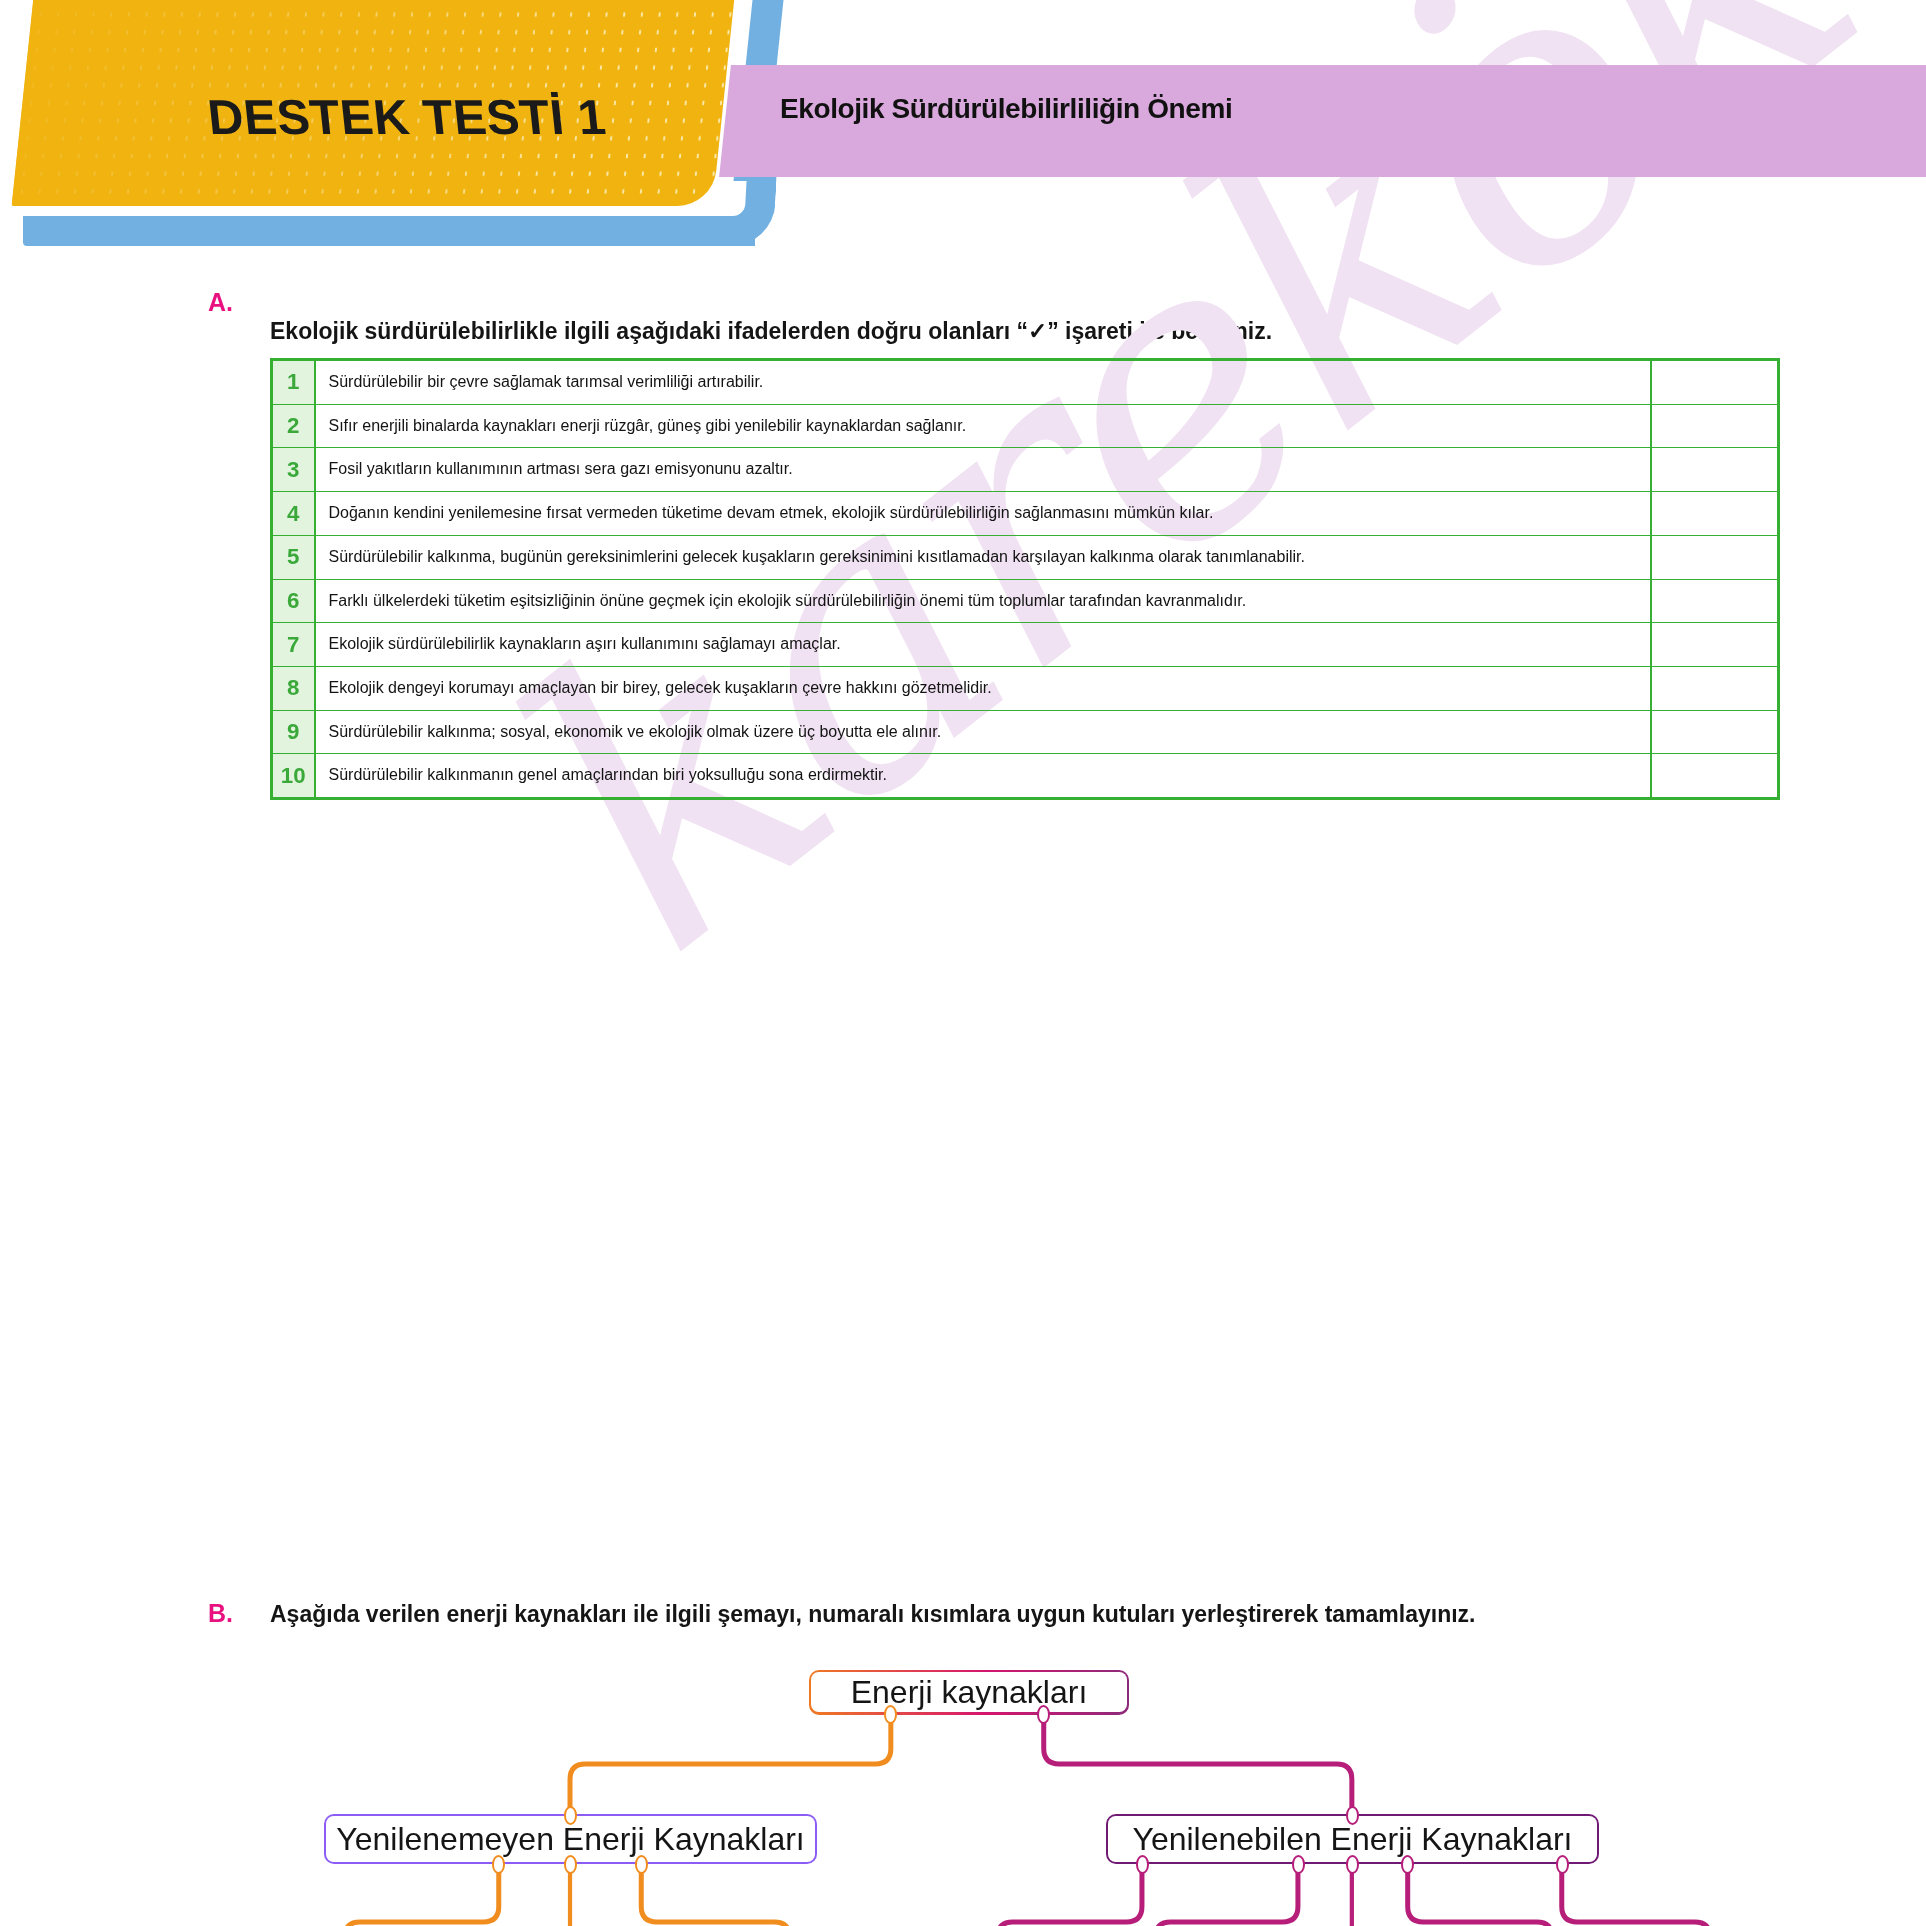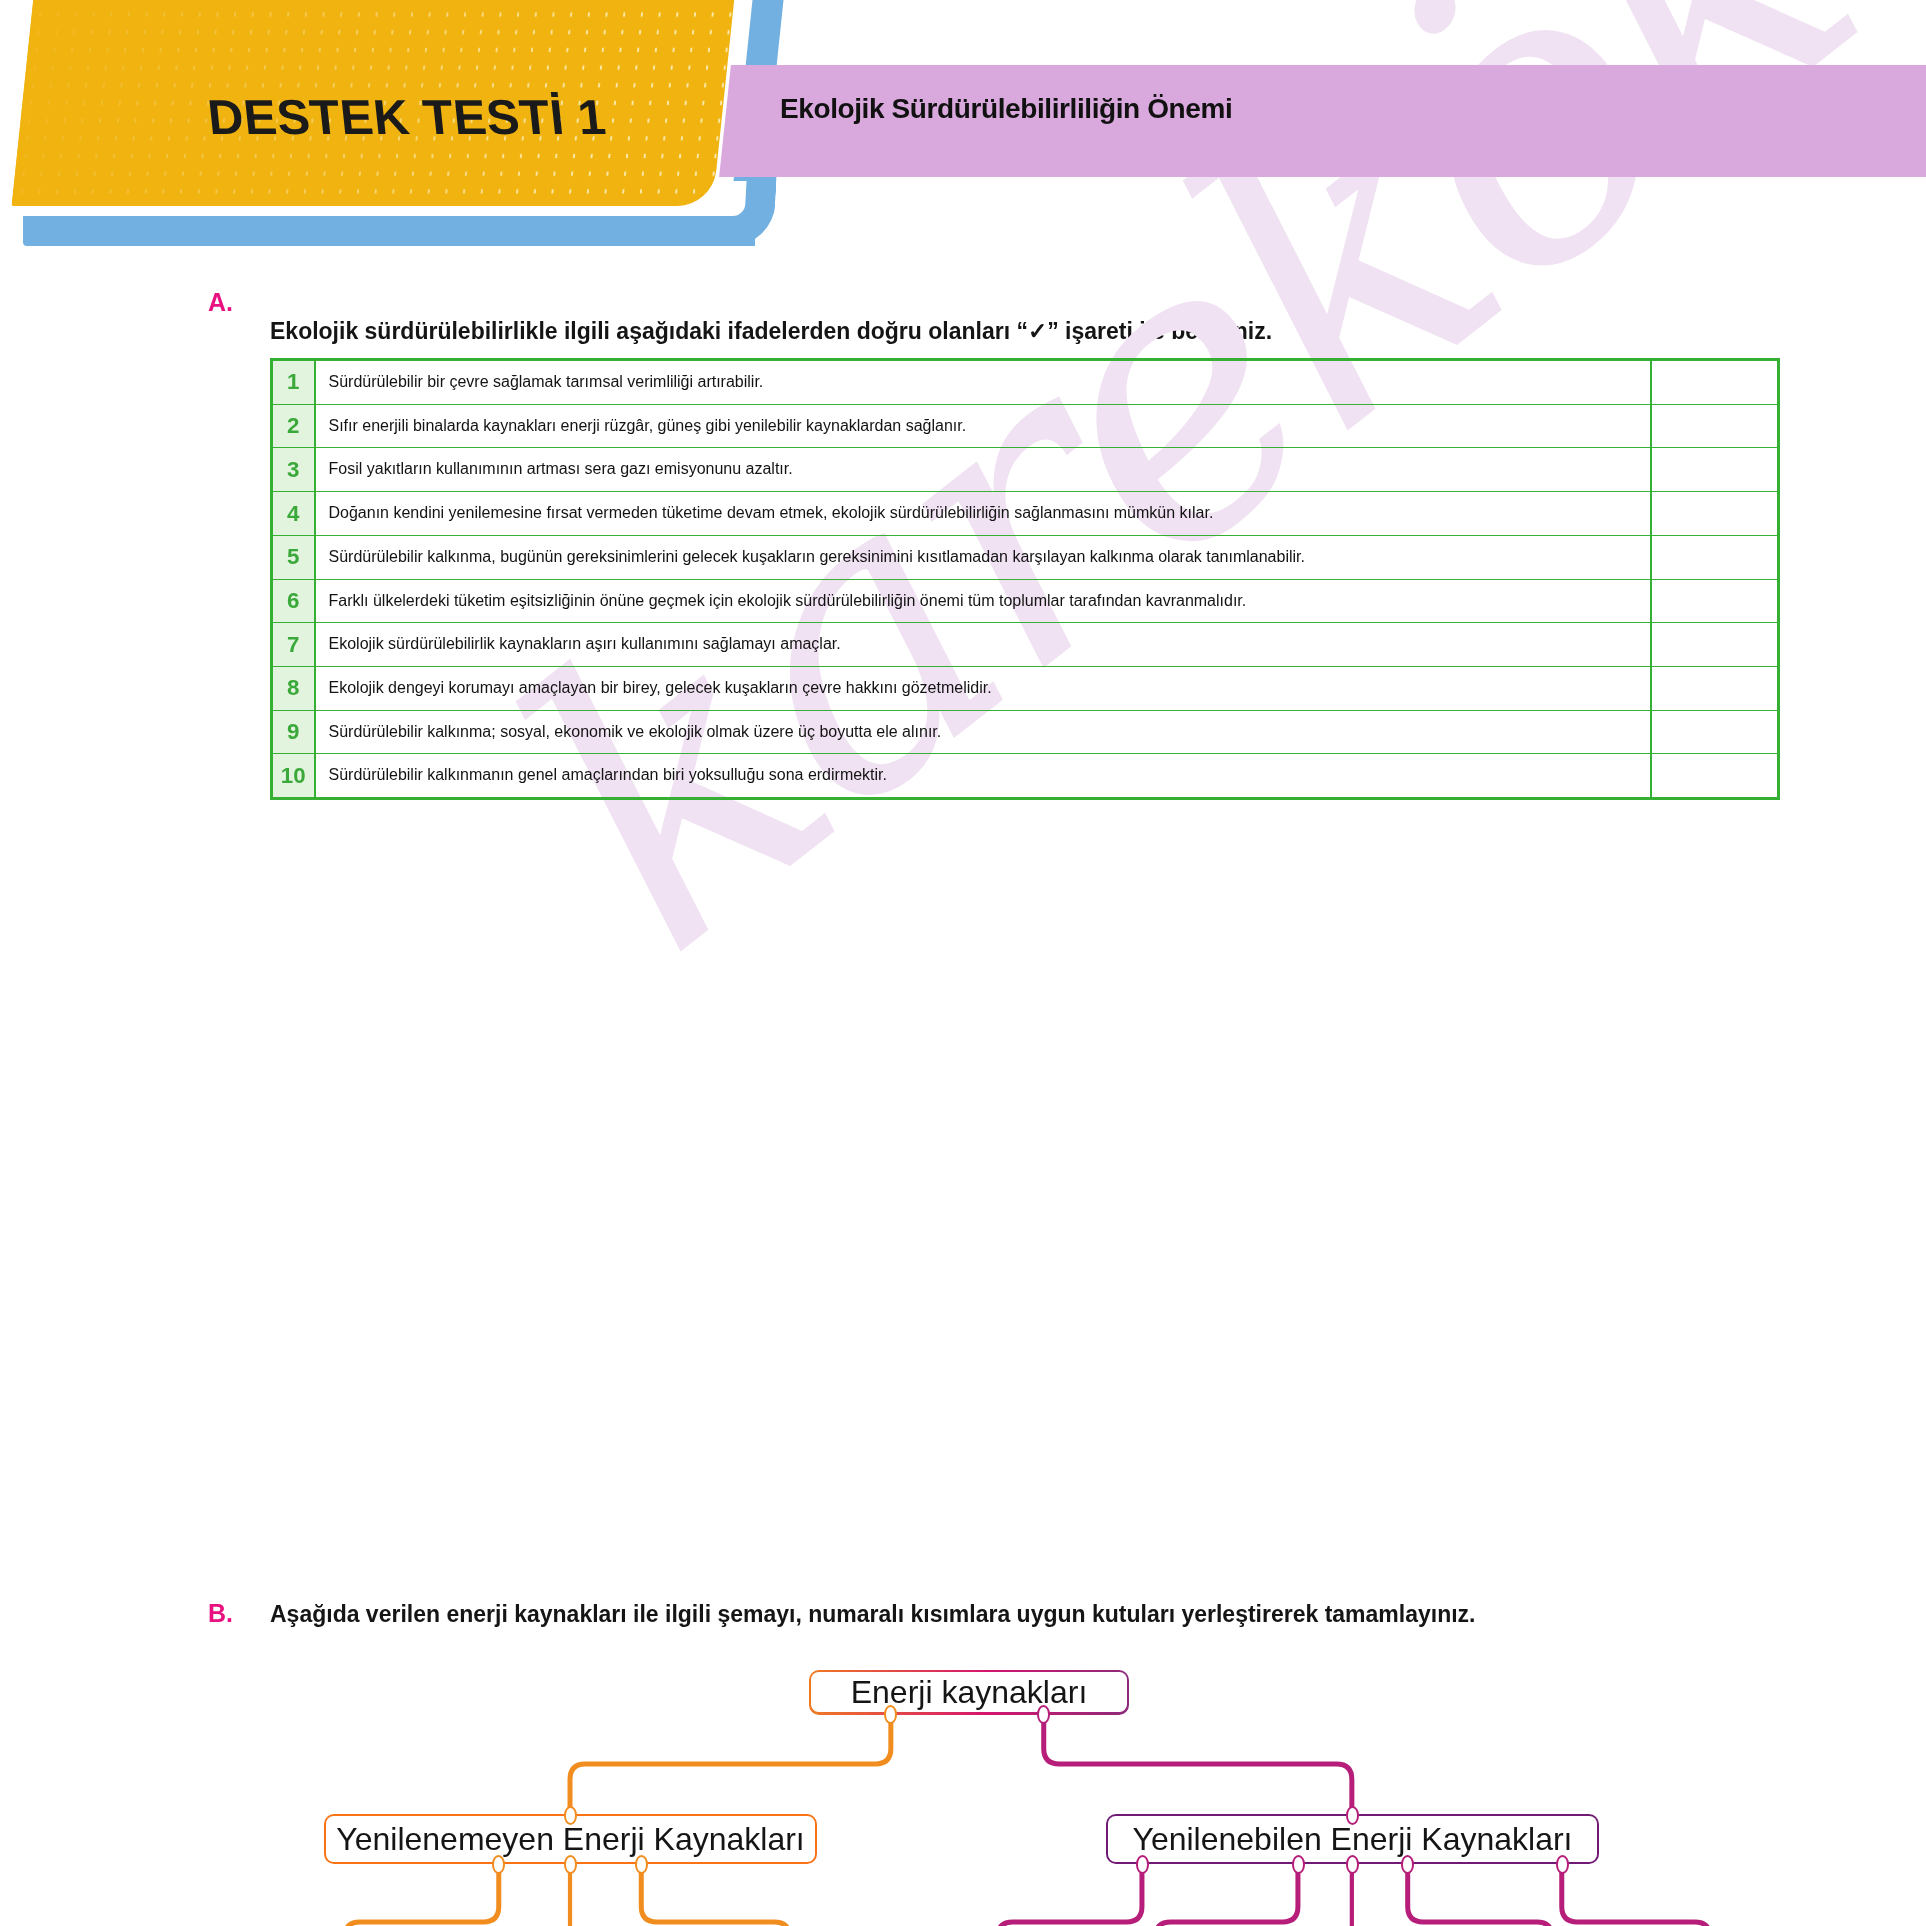--- a/index.html
+++ b/index.html
@@ -158,21 +158,21 @@
     font-size:32px; color:#151515;
     white-space:nowrap;
     border:0;
   }
   .node-inner {
     position:absolute; inset:2.3px;
     background:#fff; border-radius:7.7px;
     display:flex; align-items:center; justify-content:center;
   }
   .grad-root { background: linear-gradient(90deg, #f07a22 0%, #d4156f 55%, #8e2a7a 100%); }
-  .grad-orange { background:#f97316;padding-left:37px; }
+  .grad-orange { background:#8b5cf6;padding-left:37px; }
   .grad-magenta { background:#701a75; }
 
   .dot {
     position:absolute;
     width:13px; height:18.5px;
     border-radius:50%;
     background:#fff;
     z-index:9;
   }
   .dot.o { border:2.7px solid #f18d1f; }

